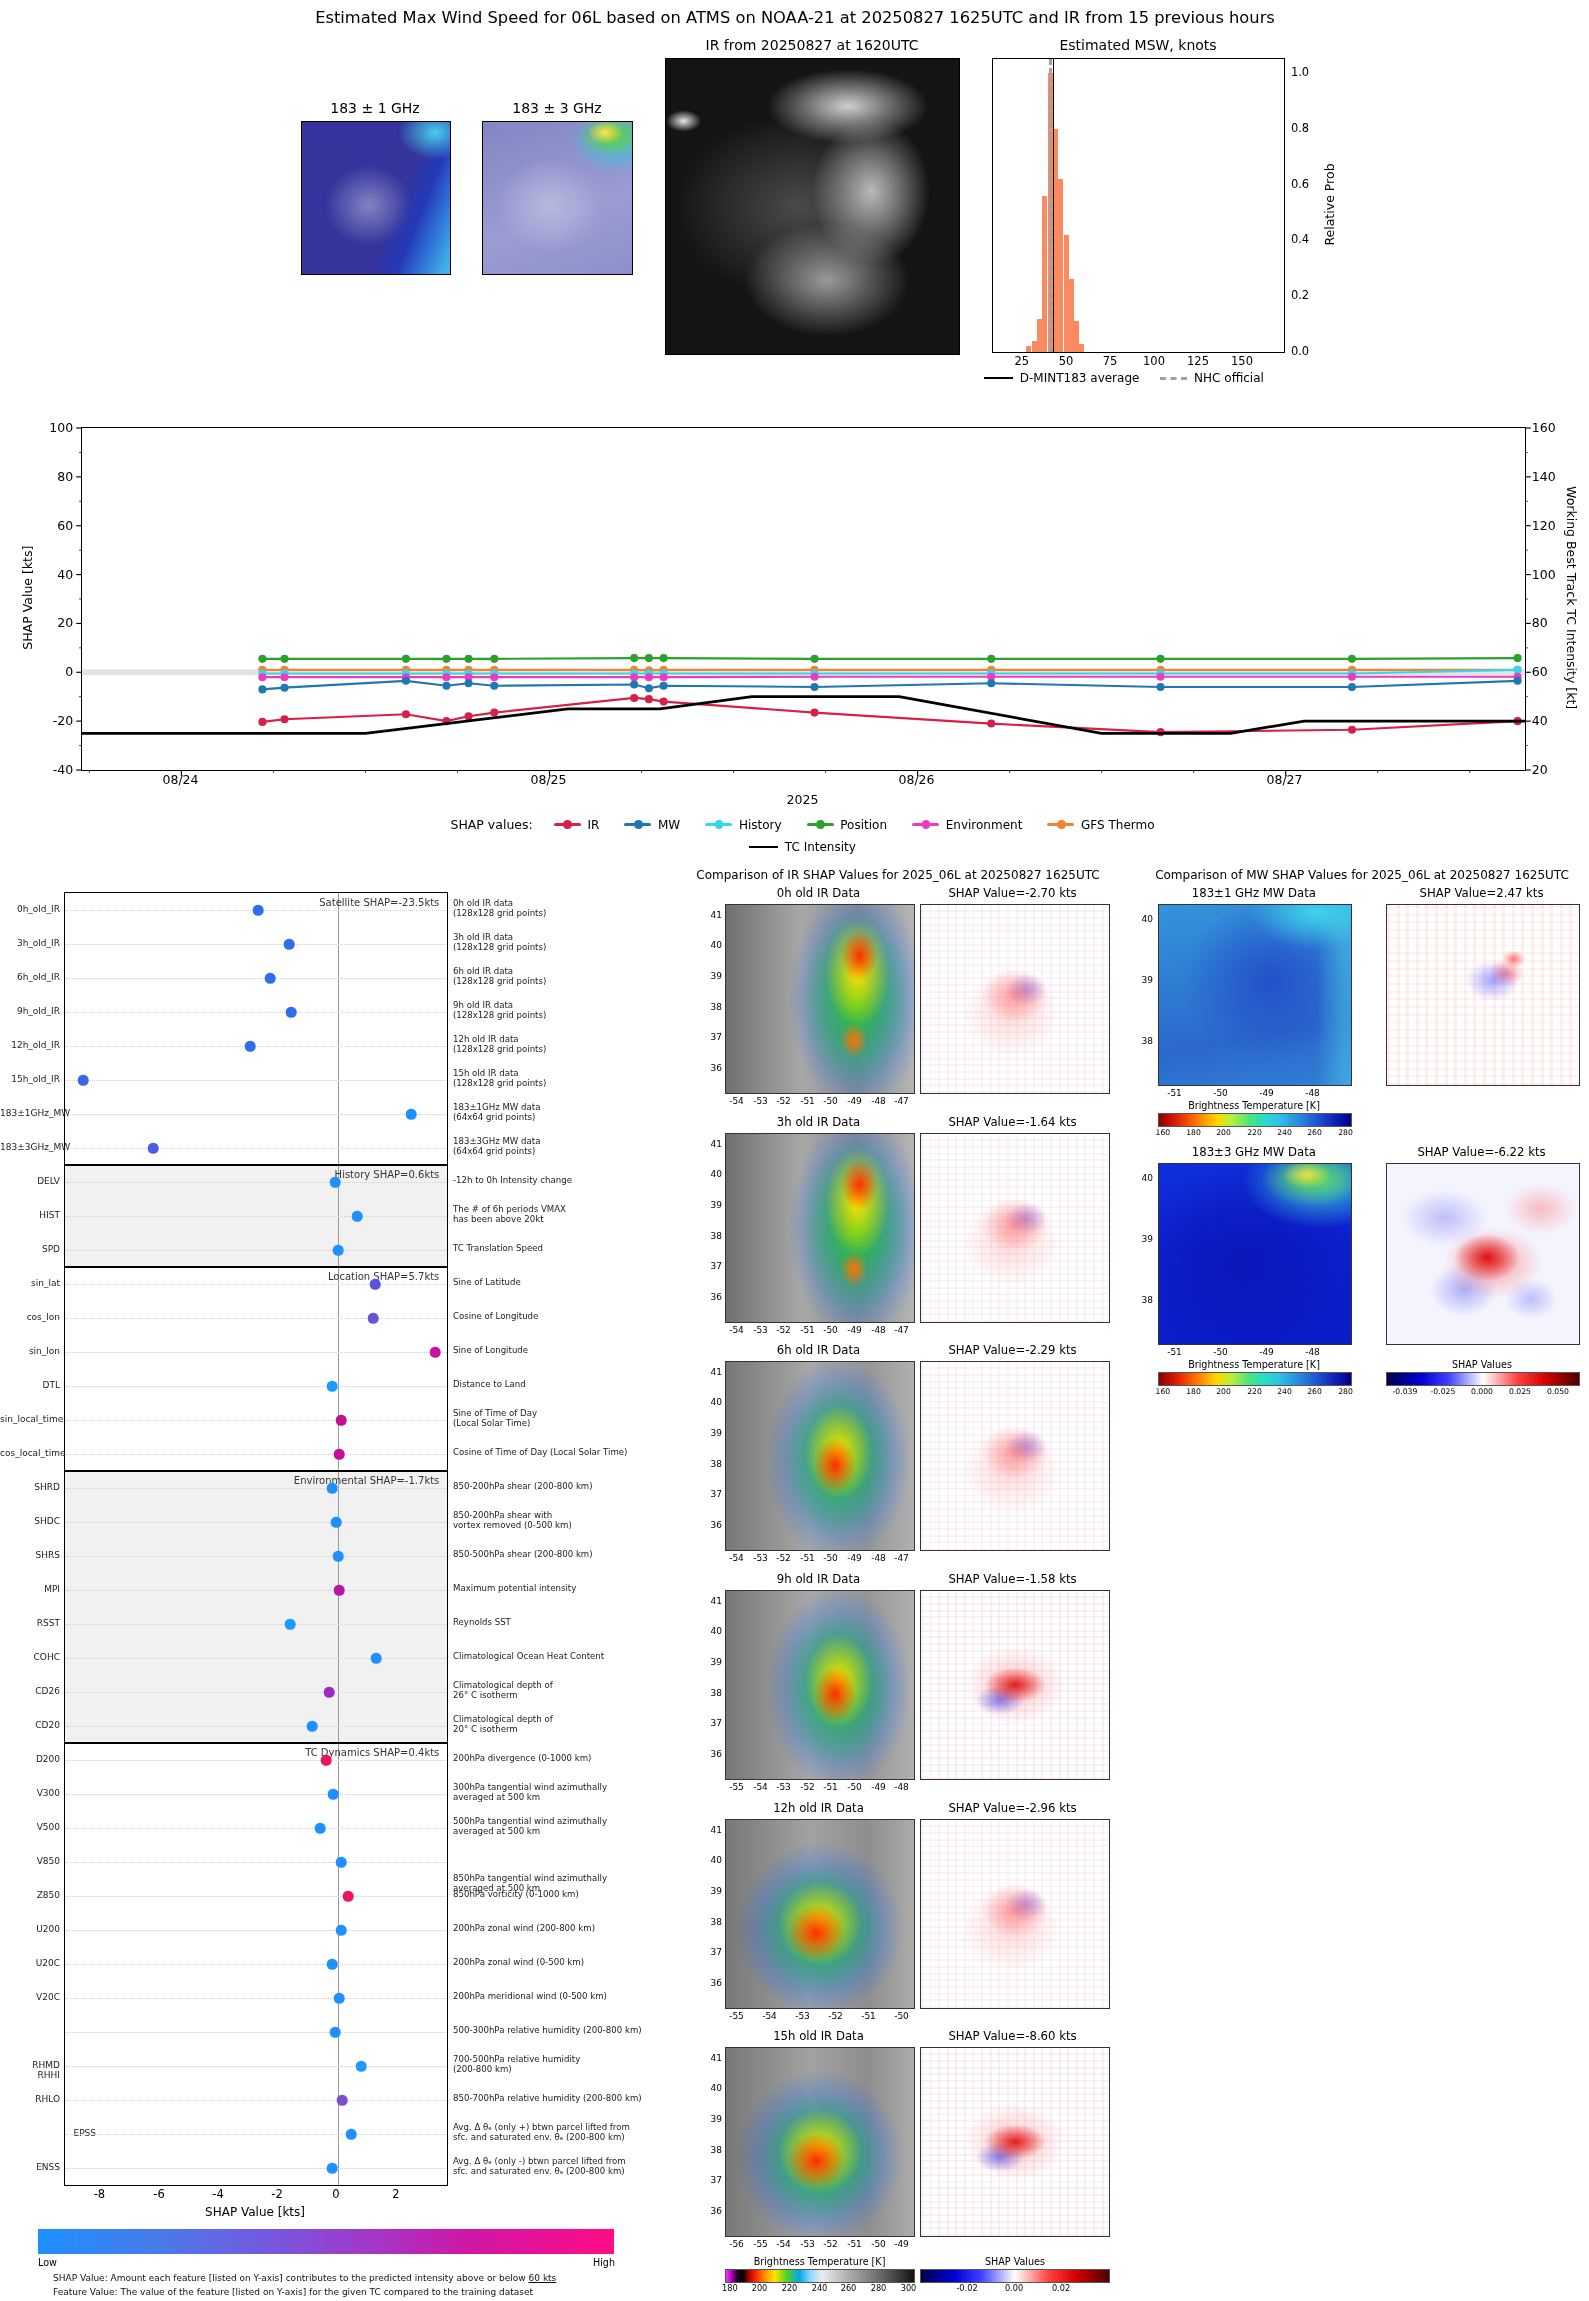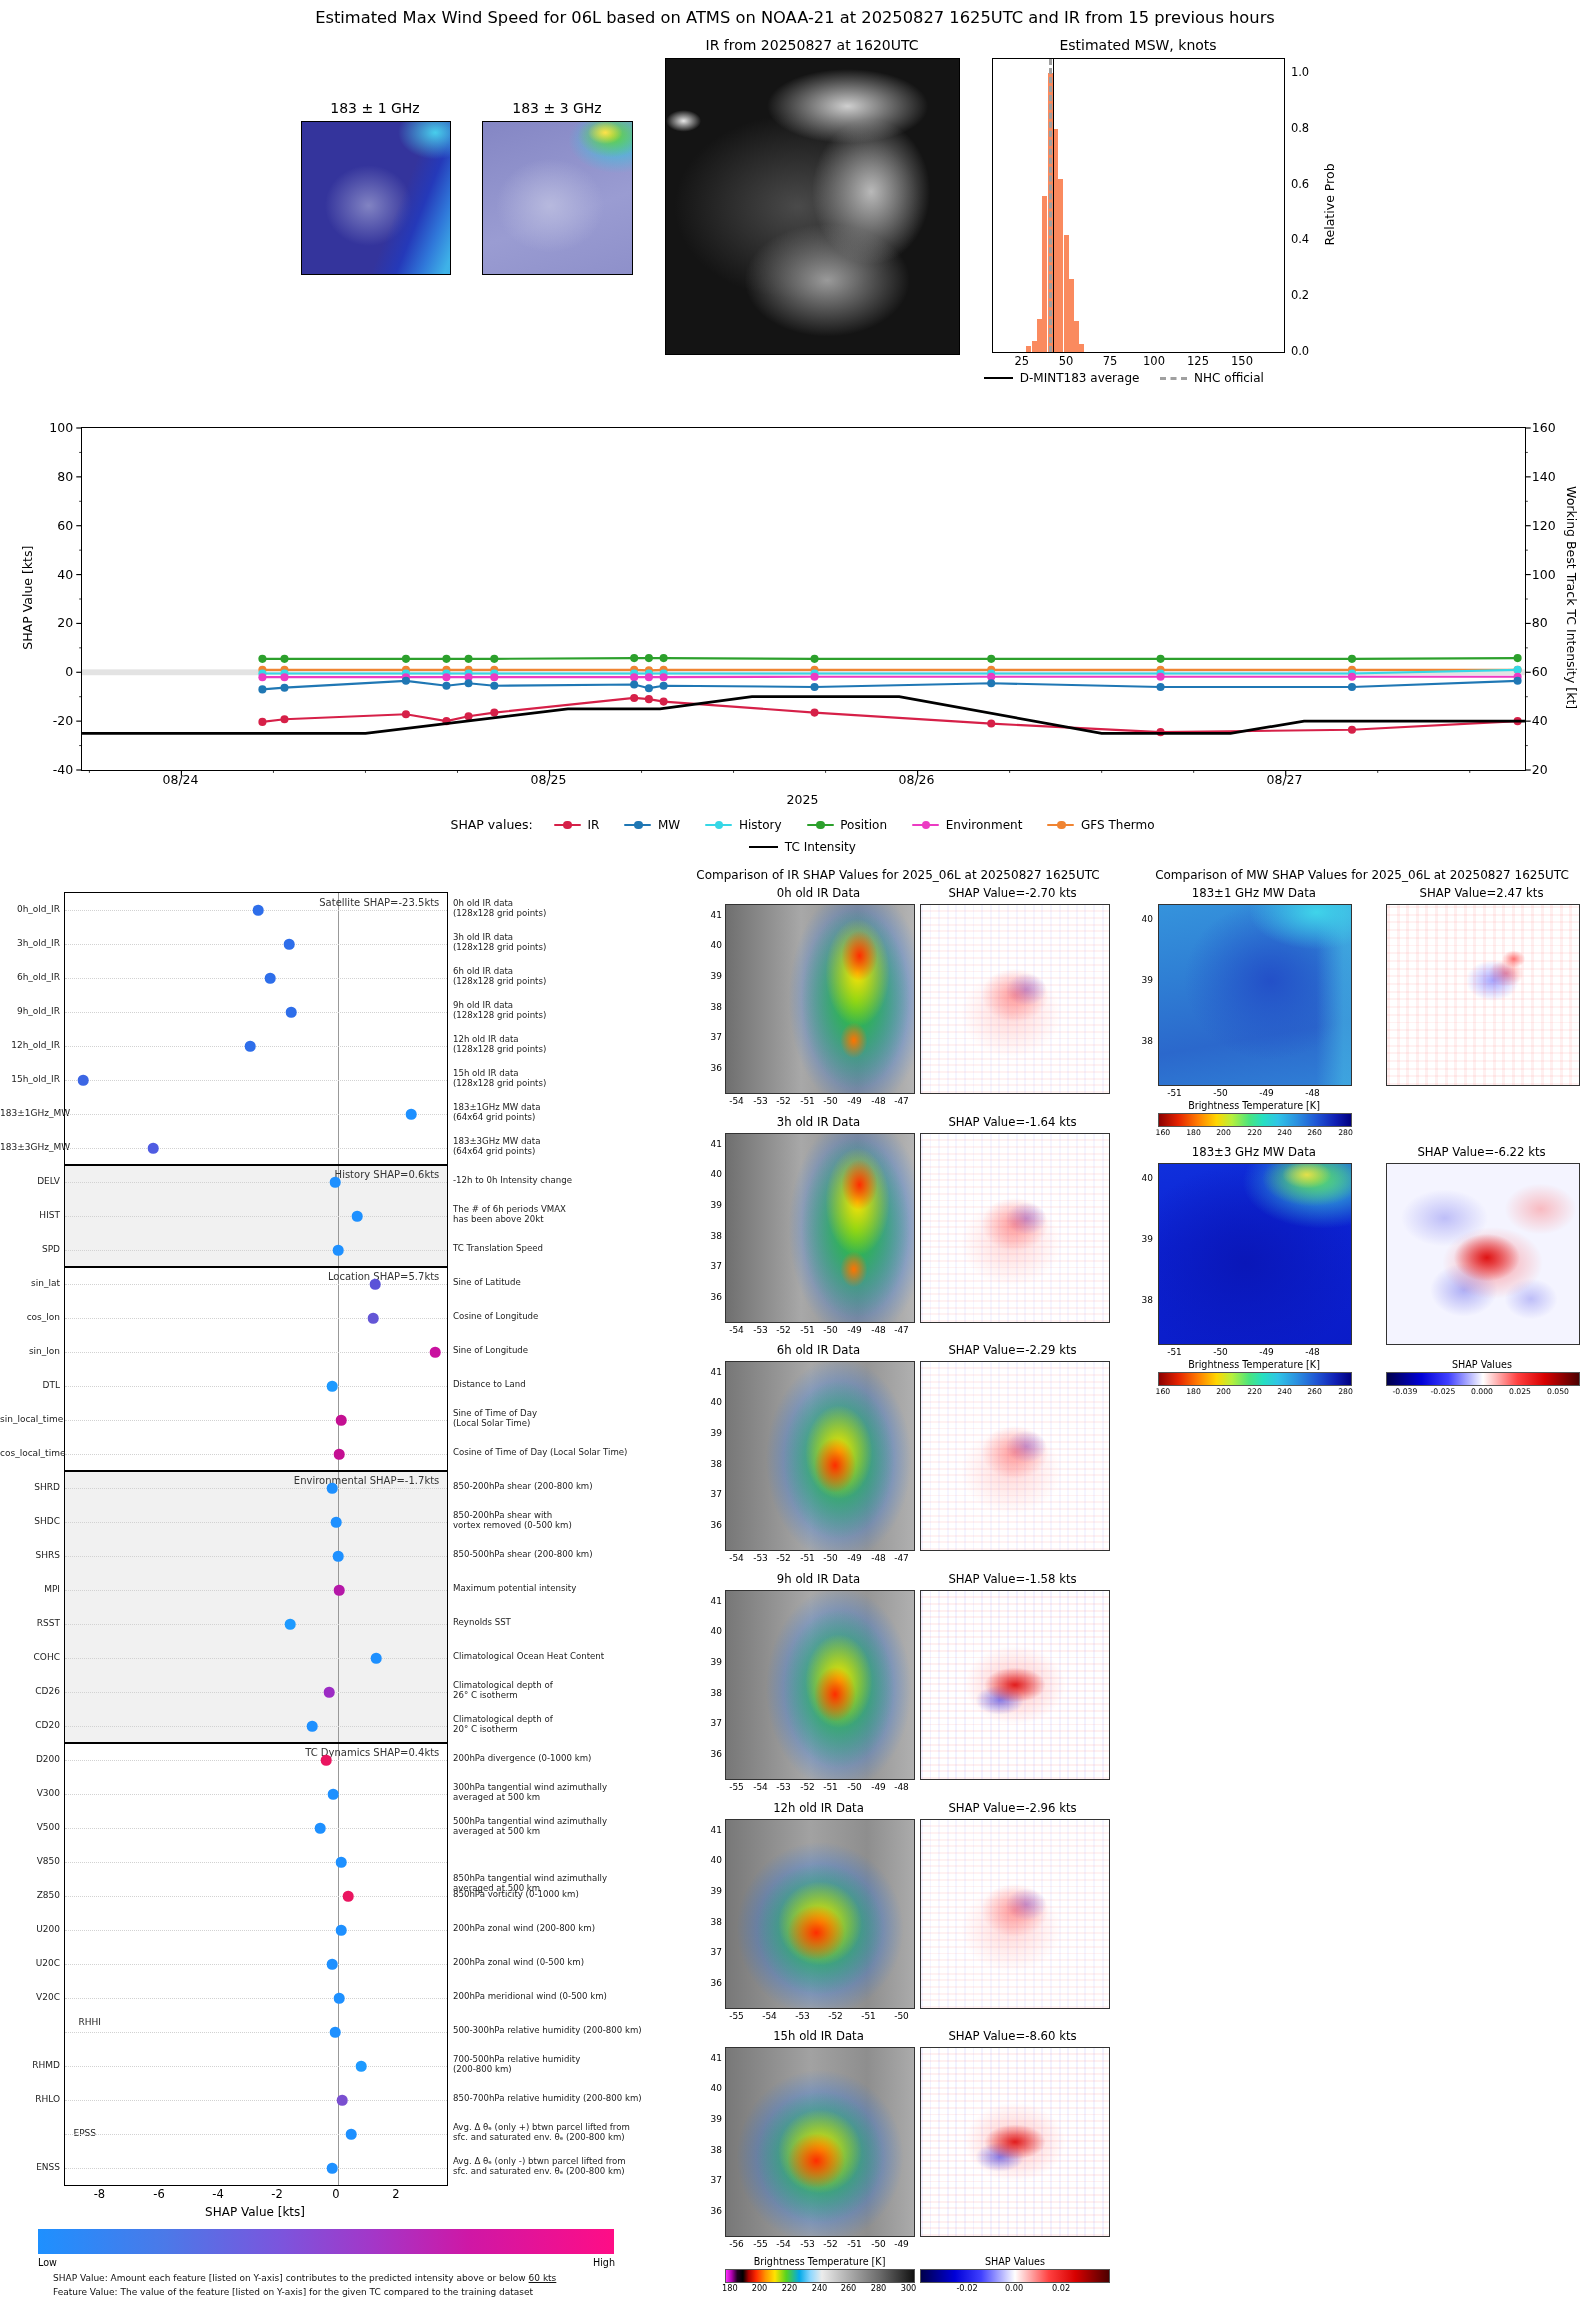--- a/index.html
+++ b/index.html
@@ -29,21 +29,21 @@
     radial-gradient(ellipse 154px 115px at 45% 50%,#4a4a4a,rgba(74,74,74,0) 80%);}
   
   .plotbox{border:1px solid #000;background:#fff;}
   .hbar{position:absolute;bottom:0;width:5.4px;}
   .vdash{position:absolute;top:0;bottom:0;width:0;border-left:3.4px dashed #a0a0a0;}
   .vsolid{position:absolute;top:0;bottom:0;width:0;border-left:1.7px solid #000;}
   .tick{position:absolute;width:38px;text-align:center;font-size:11.5px;}
   .ytick{position:absolute;left:1.9px;transform:translateY(-50%);font-size:11.5px;}
   .rot-l{transform:rotate(-90deg);font-size:12.5px;text-align:center;}
   .rot-r{transform:rotate(90deg);font-size:12.5px;text-align:center;}
-  .leg-row{display:flex;justify-content:center;align-items:flex-end;gap:21px;font-size:12px;}
+  .leg-row{display:flex;justify-content:center;align-items:center;gap:21px;font-size:12px;}
   .leg-item{display:flex;align-items:center;gap:6.7px;}
   .leg-line{position:relative;display:inline-block;width:27px;height:2.9px;border-radius:1.9px;}
   .leg-dot{position:absolute;left:9.6px;top:-2.9px;width:8.6px;height:8.6px;border-radius:50%;}
   .leg-solid{display:inline-block;width:29px;height:0;border-top:2.4px solid #000;}
   .leg-dashed{display:inline-block;width:27px;height:0;border-top:3.8px dashed #a0a0a0;}
   
   .tsxtick{position:absolute;width:77px;text-align:center;font-size:12.5px;}
   .tsytickl{position:absolute;right:3.8px;transform:translateY(-50%);font-size:12.5px;}
   .tsytickr{position:absolute;left:3.8px;transform:translateY(-50%);font-size:12.5px;}
   
@@ -578,21 +578,21 @@
       <div class="dp-desc" style="top: 969px; margin-top: 23px;">850hPa tangential wind azimuthally
 averaged at 500 km</div>
       <div class="dp-lab" style="top: 1003px;">Z850</div>
       <div class="dp-desc" style="top: 1003px;">850hPa vorticity (0-1000 km)</div>
       <div class="dp-lab" style="top: 1037px;">U200</div>
       <div class="dp-desc" style="top: 1037px;">200hPa zonal wind (200-800 km)</div>
       <div class="dp-lab" style="top: 1071px;">U20C</div>
       <div class="dp-desc" style="top: 1071px;">200hPa zonal wind (0-500 km)</div>
       <div class="dp-lab" style="top: 1105px;">V20C</div>
       <div class="dp-desc" style="top: 1105px;">200hPa meridional wind (0-500 km)</div>
-      <div class="dp-lab" style="top: 1130px; padding-left: 41px;">RHHI</div>
+      <div class="dp-lab" style="top: 1183px;">RHHI</div>
       <div class="dp-desc" style="top: 1139px;">500-300hPa relative humidity (200-800 km)</div>
       <div class="dp-lab" style="top: 1173px;">RHMD</div>
       <div class="dp-desc" style="top: 1173px;">700-500hPa relative humidity
 (200-800 km)</div>
       <div class="dp-lab" style="top: 1207px;">RHLO</div>
       <div class="dp-desc" style="top: 1207px;">850-700hPa relative humidity (200-800 km)</div>
       <div class="dp-lab" style="top: 1241px; padding-left: 36px;">EPSS</div>
       <div class="dp-desc" style="top: 1241px;">Avg. Δ θₑ (only +) btwn parcel lifted from
 sfc. and saturated env. θₑ (200-800 km)</div>
       <div class="dp-lab" style="top: 1275px;">ENSS</div>

